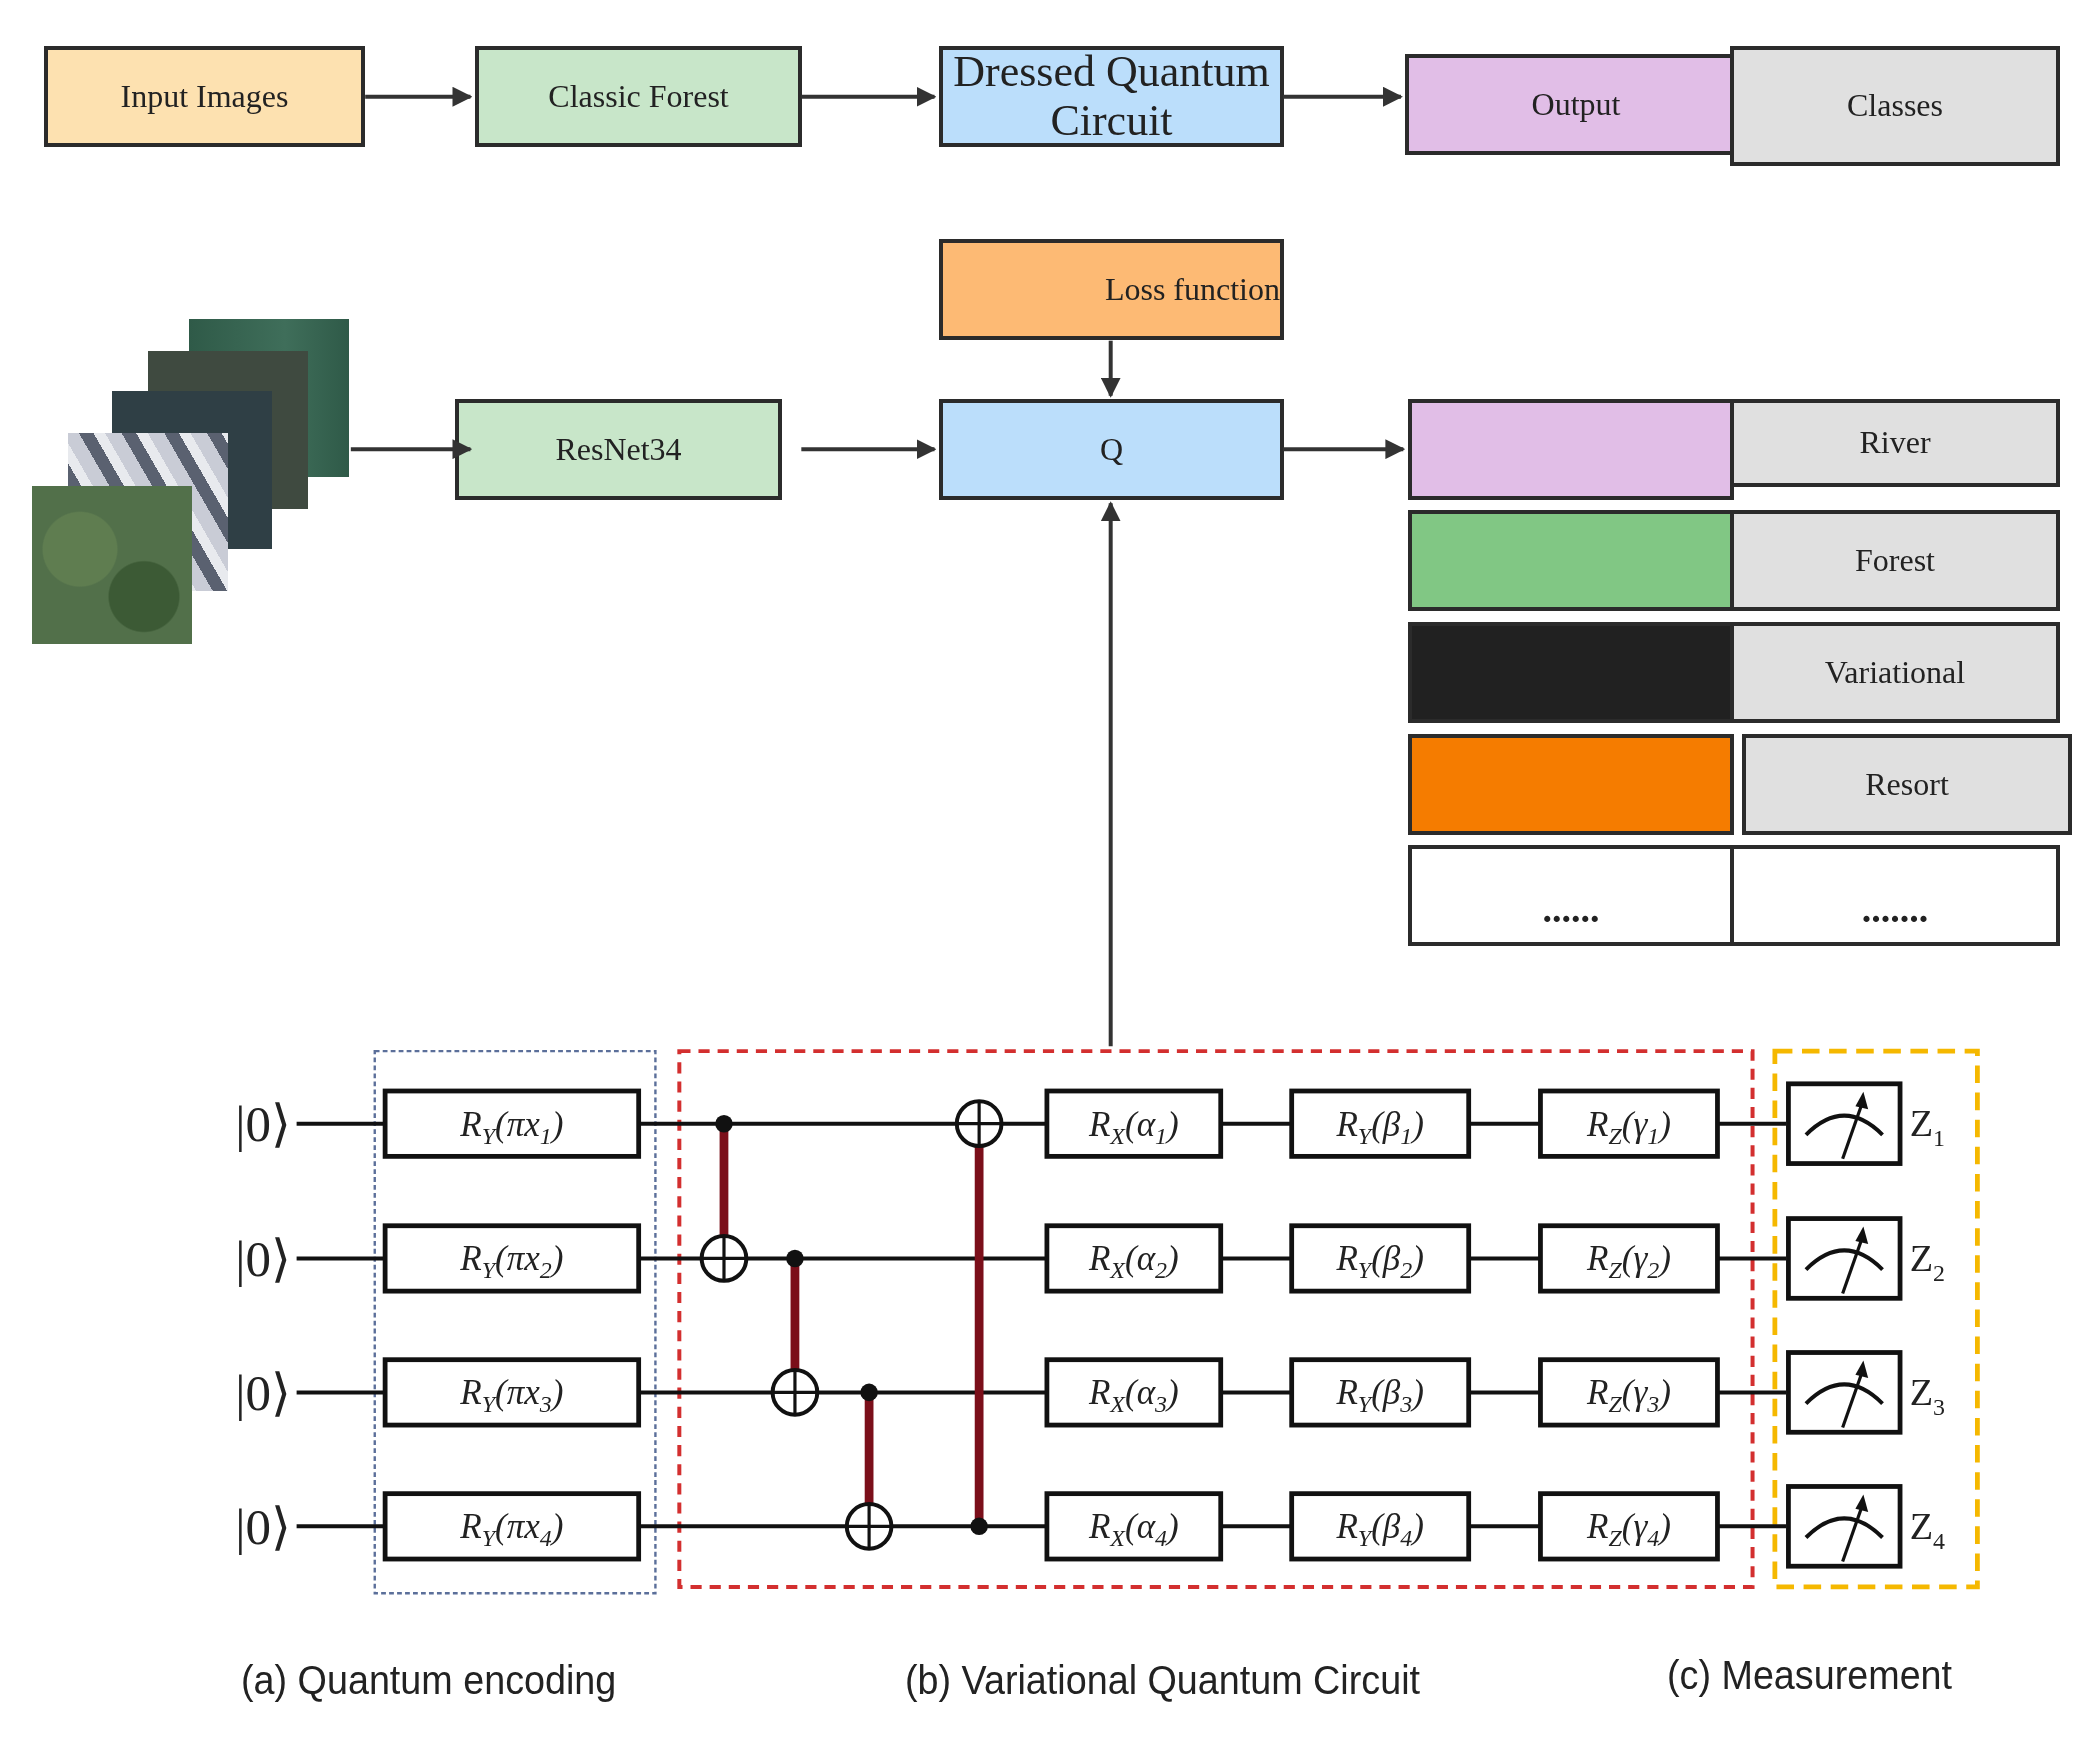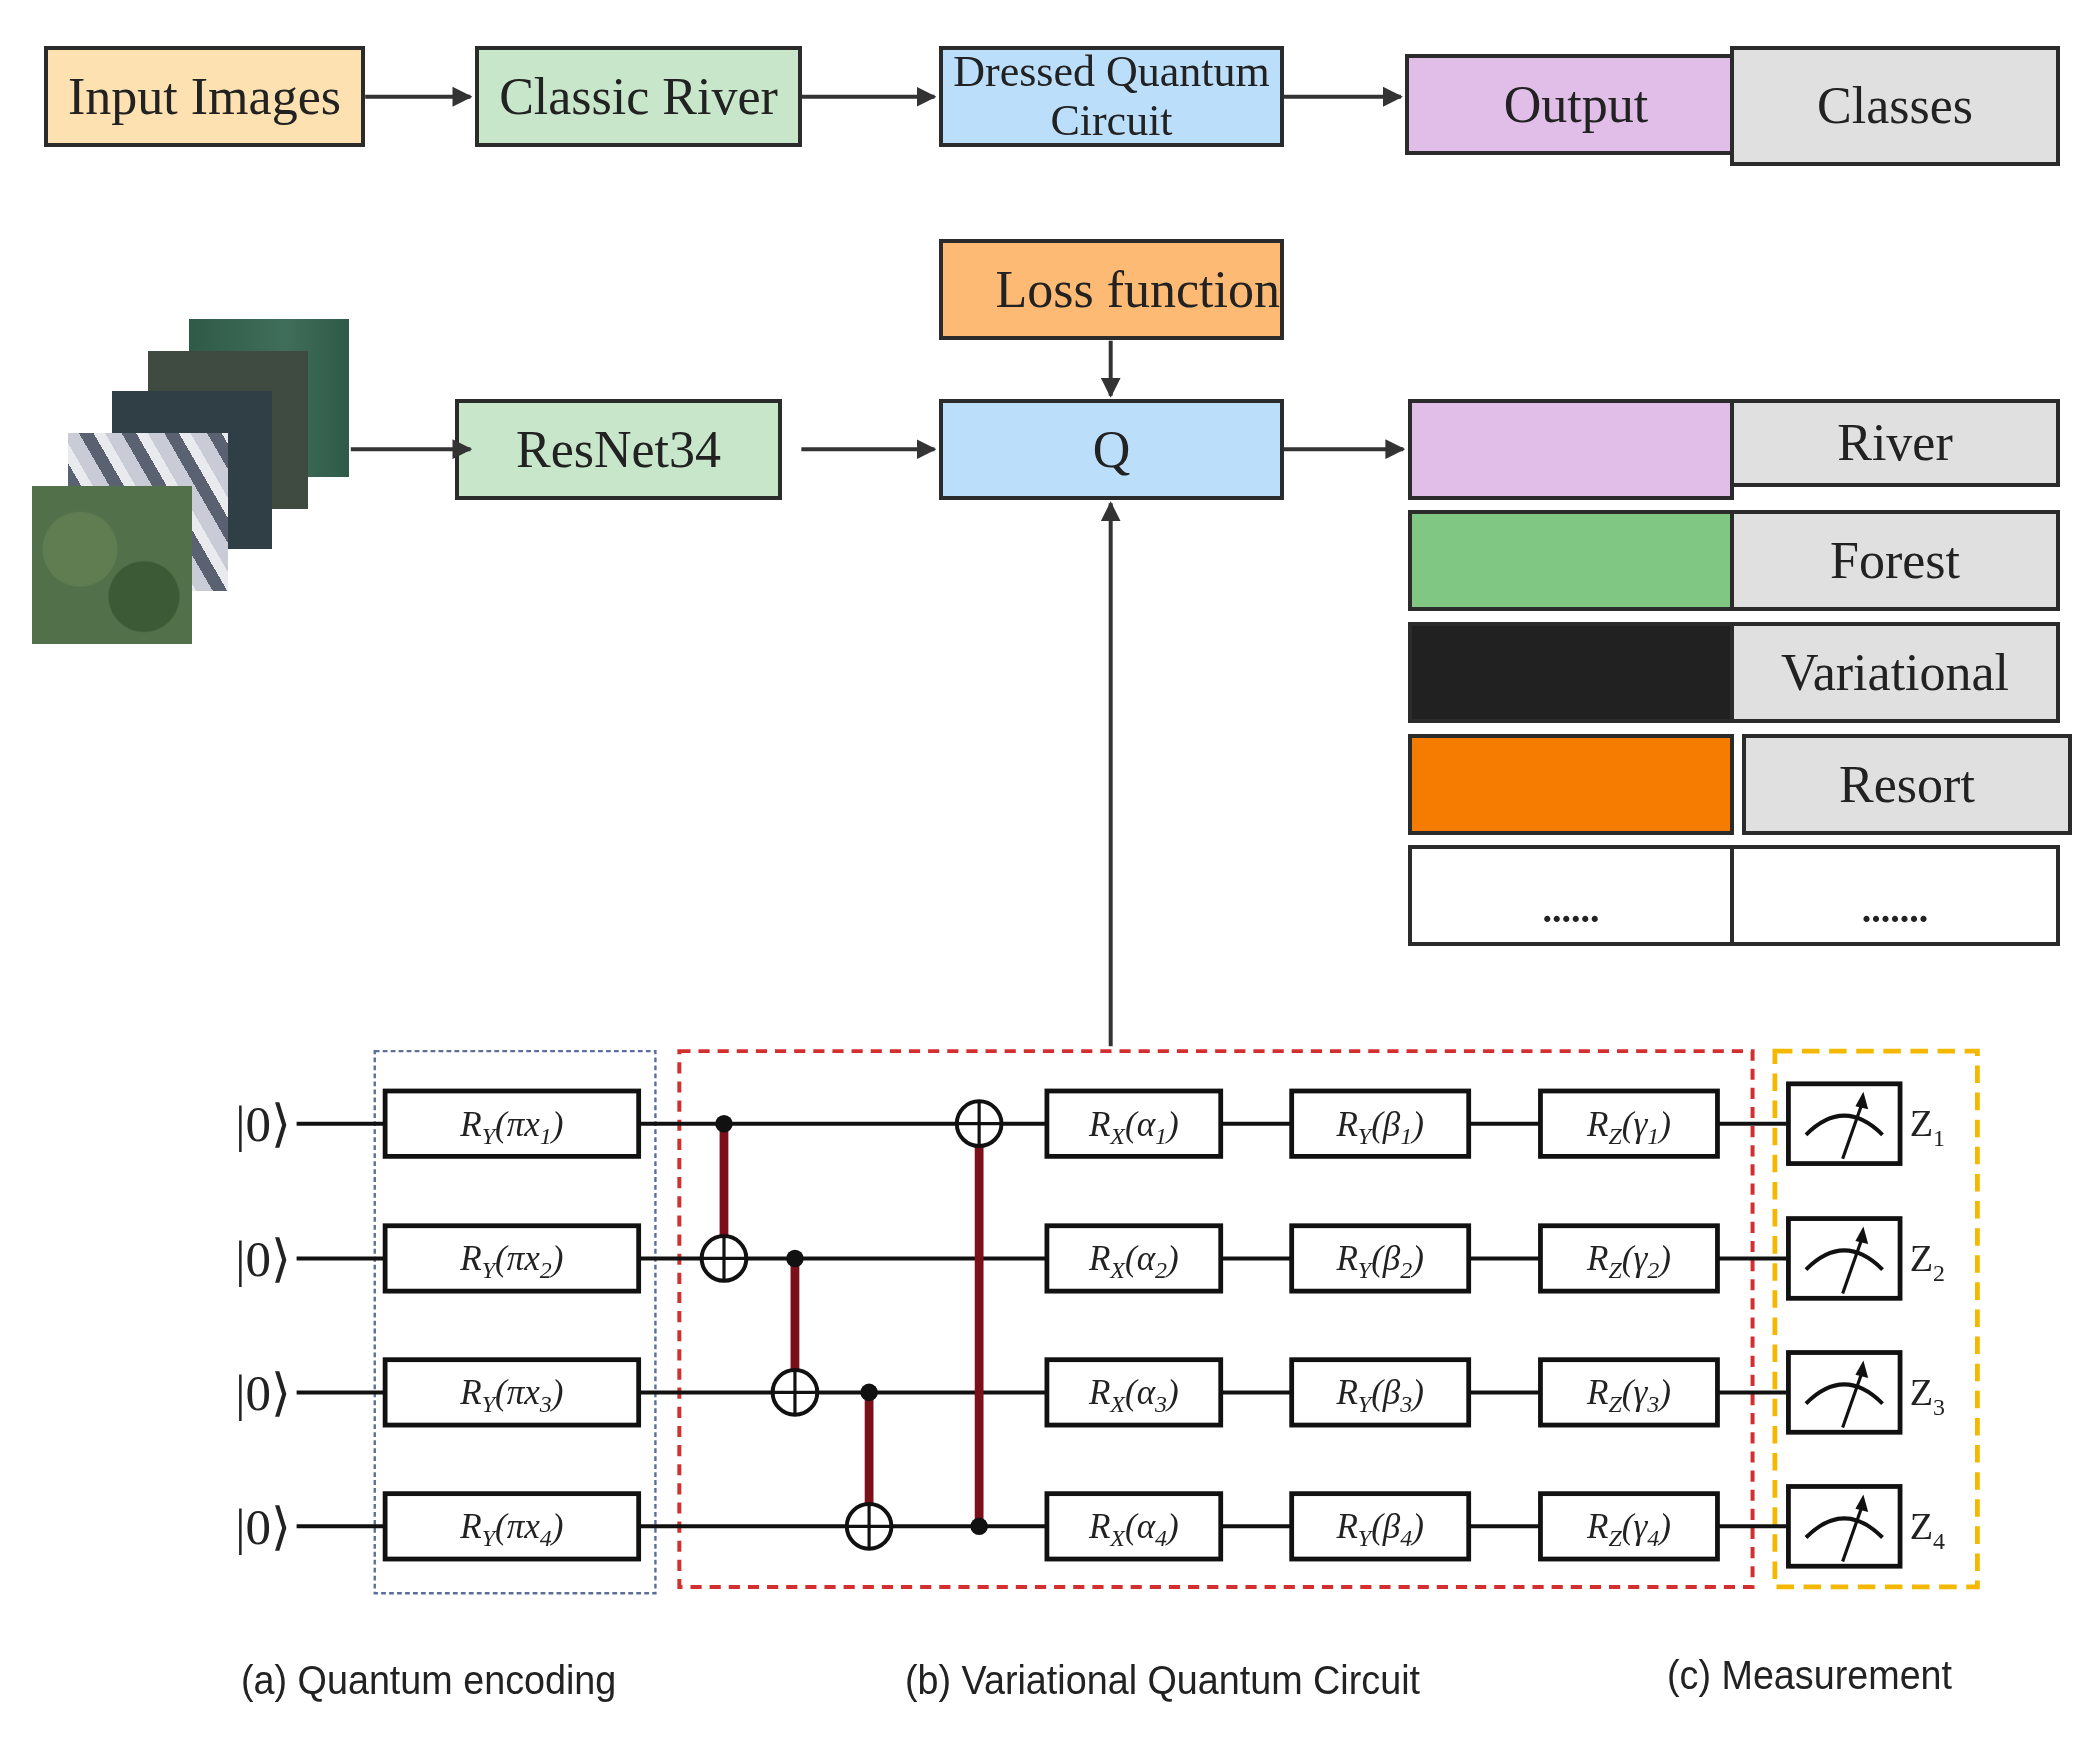--- a/index.html
+++ b/index.html
@@ -1,30 +1,30 @@
 <!DOCTYPE html>
 <html style="font-size:12.8px"><head>
 <meta charset="utf-8">
 <style>
   html, body { margin:0; padding:0; background:#ffffff; }
   body { width:2097px; height:1761px; position:relative; overflow:hidden; font-family:"Liberation Serif","DejaVu Serif",serif; }
-  .box { position:absolute; box-sizing:border-box; border:4px solid #2b2b2b; display:flex; align-items:center; justify-content:center; text-align:center; color:#222; font-size:52px; line-height:1.1; }
+  .box { position:absolute; box-sizing:border-box; border:4px solid #2b2b2b; display:flex; align-items:center; justify-content:center; text-align:center; color:#222; font-size:32px; line-height:1.1; }
   .box.sm { font-size:44px; }
   .arrowsvg { position:absolute; left:0; top:0; width:2097px; height:1761px; pointer-events:none; }
   .imgstack { position:absolute; box-sizing:border-box; }
   .caption { position:absolute; font-family:"Liberation Sans","DejaVu Sans",sans-serif; font-size:41px; color:#222; white-space:nowrap; transform:scaleX(0.92); transform-origin:left center; }
 </style>
 </head>
 <body>
 
 <div class="box" style="left:44px;top:46px;width:321px;height:101px;background:#fde1b0;">
   <span>Input Images</span>
 </div>
 <div class="box" style="left:475px;top:46px;width:327px;height:101px;background:#c8e6c9;">
-  <span>Classic River</span>
+  <span>Classic Forest</span>
 </div>
 <div class="box sm" style="left:939px;top:46px;width:345px;height:101px;background:#bbdefb;flex-direction:column;">
   <span>Dressed Quantum</span>
   <span>Circuit</span>
 </div>
 <div class="box" style="left:1405px;top:54px;width:342px;height:101px;background:#e1bee7;">
   <span>Output</span>
 </div>
 <div class="box" style="left:1730px;top:46px;width:330px;height:120px;background:#e0e0e0;">
   <span>Classes</span>

